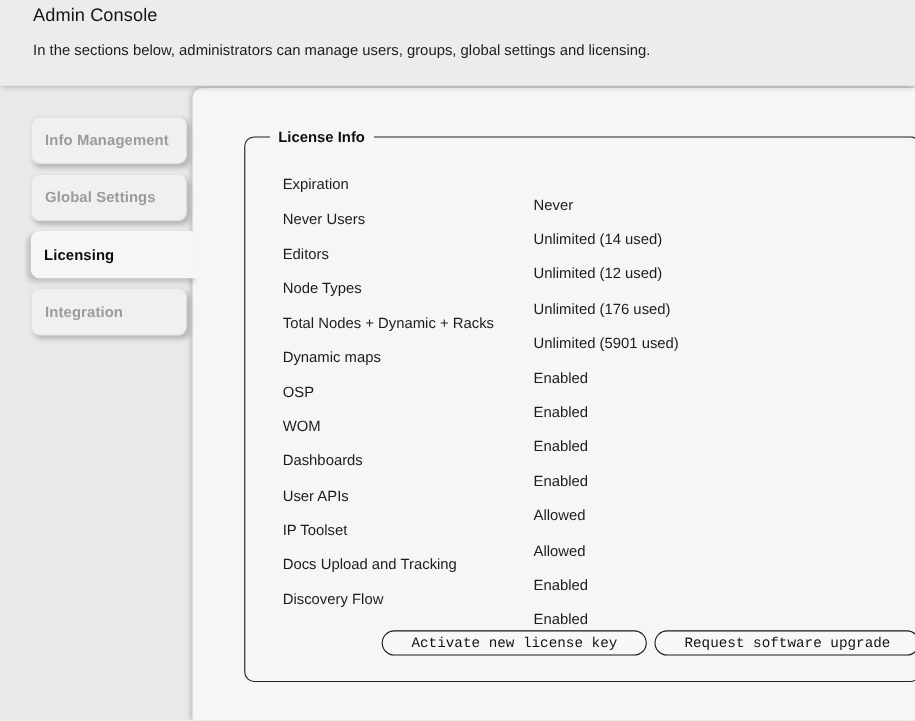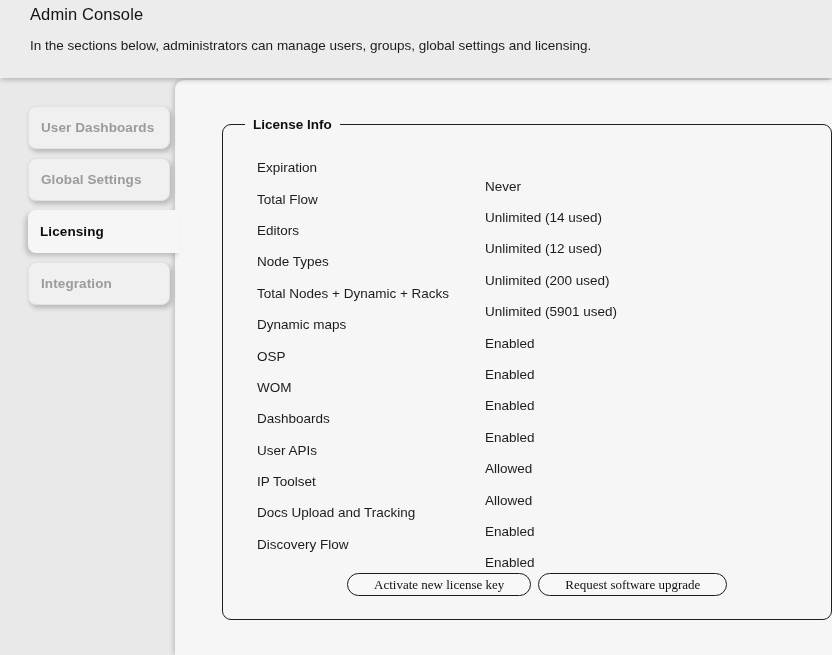--- a/index.html
+++ b/index.html
@@ -75,21 +75,21 @@
   .btn-row{
     display:flex;gap:7px;
     padding-left:124px;margin-top:13px;
   }
   .pill-btn{
     height:23px;
     box-sizing:border-box;
     background:#f8f8f8;
     border:1.5px solid #1a1a1a;
     border-radius:12px;
-    font-family:Liberation Serif, serif;
+    font-family:Liberation Mono, monospace;
     font-size:13px;color:#111;
     padding:0 26px;
     line-height:19px;
     cursor:pointer;
     white-space:nowrap;
   }
 </style>
 </head>
 <body>
 
@@ -100,30 +100,30 @@
 
 <div class="panel">
   <fieldset class="license-box">
     <legend>License Info</legend>
     <div class="rows">
       <div class="row">
         <span class="lbl">Expiration</span>
         <span class="val">Never</span>
       </div>
       <div class="row">
-        <span class="lbl">Total Flow</span>
+        <span class="lbl">Never Users</span>
         <span class="val">Unlimited (14 used)</span>
       </div>
       <div class="row">
         <span class="lbl">Editors</span>
         <span class="val">Unlimited (12 used)</span>
       </div>
       <div class="row">
         <span class="lbl">Node Types</span>
-        <span class="val">Unlimited (200 used)</span>
+        <span class="val">Unlimited (176 used)</span>
       </div>
       <div class="row">
         <span class="lbl">Total Nodes + Dynamic + Racks</span>
         <span class="val">Unlimited (5901 used)</span>
       </div>
       <div class="row">
         <span class="lbl">Dynamic maps</span>
         <span class="val">Enabled</span>
       </div>
       <div class="row">
@@ -157,21 +157,21 @@
     </div>
     <div class="btn-row">
       <button class="pill-btn">Activate new license key</button>
       <button class="pill-btn">Request software upgrade</button>
     </div>
   </fieldset>
 </div>
 
 <div class="tabs">
   <div class="tab">
-    <span class="tab-label">User Dashboards</span>
+    <span class="tab-label">Info Management</span>
   </div>
   <div class="tab">
     <span class="tab-label">Global Settings</span>
   </div>
   <div class="tab active">
     <span class="tab-label">Licensing</span>
   </div>
   <div class="tab">
     <span class="tab-label">Integration</span>
   </div>

